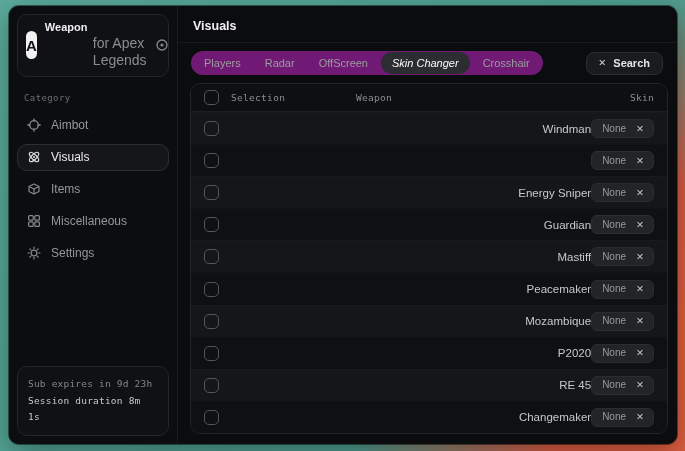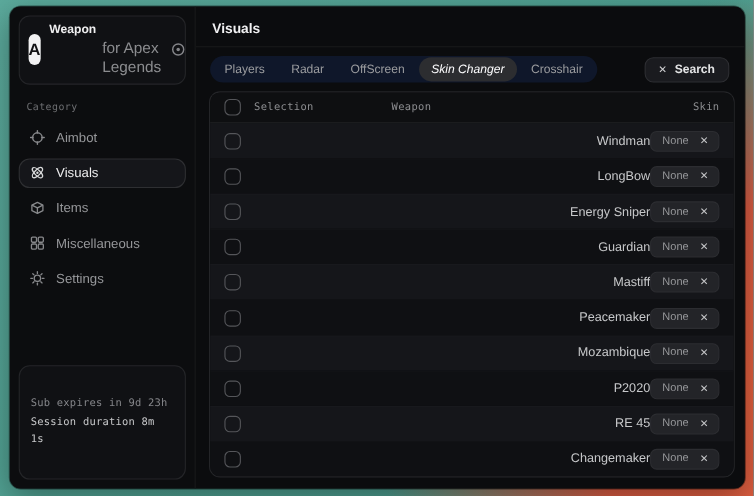--- a/index.html
+++ b/index.html
@@ -49,35 +49,35 @@
   }
   .side-item .icn { display:flex; color:#87888b; }
   .side-item.active {
     border-color:#2e2f32; background:#15161a; color:#ededee;
   }
   .side-item.active .icn { color:#d9dadb; }
 
   .side-spacer { flex:1; }
   .side-footer {
     border:1px solid #242528; border-radius:10px; background:#101114;
-    padding:26px 10px; font-family:"DejaVu Sans Mono", monospace;
+    padding:9px 10px; font-family:"DejaVu Sans Mono", monospace;
     font-size:9.5px; line-height:1.75; letter-spacing:.2px;
   }
   .side-footer .l1 { color:#85868a; }
   .side-footer .l2 { color:#c7c8ca; }
 
   
   .main { flex:1; min-width:0; display:flex; flex-direction:column; background:#0b0c0e; }
   .main-header {
     padding:13px 16px 9px 15px; font-size:12.5px; font-weight:bold; color:#f1f1f2;
     border-bottom:1px solid #18191b;
   }
   .tabbar { display:flex; align-items:center; padding:8px 14px 5px 13px; }
   .tab-group {
-    display:flex; align-items:center; gap:2px; background:#0f172a;
+    display:flex; align-items:center; gap:2px; background:#701a75;
     border-radius:15px; padding:1px 2px;
   }
   .tab {
     padding:5px 11px; font-size:11px; color:#9b9c9f; border-radius:14px;
     white-space:nowrap; cursor:default;
   }
   .tab.active { background:#2c2d30; color:#fcfcfd;font-style:italic; }
   .search-btn {
     margin-left:auto; display:flex; align-items:center; gap:7px;
     padding:4px 12px 5px 11px; border:1px solid #2d2e32; border-radius:8px;
@@ -254,21 +254,20 @@
             <div class="badge">
               <span class="badge-label">None</span>
               <span class="badge-x">✕</span>
             </div>
           </div>
 
           <div class="row">
             <div class="cell-sel">
                 <span class="checkbox"></span>
               </div>
-            <div class="cell-weapon">LongBow</div>
             <div class="badge">
               <span class="badge-label">None</span>
               <span class="badge-x">✕</span>
             </div>
           </div>
 
           <div class="row">
             <div class="cell-sel">
                 <span class="checkbox"></span>
               </div>

